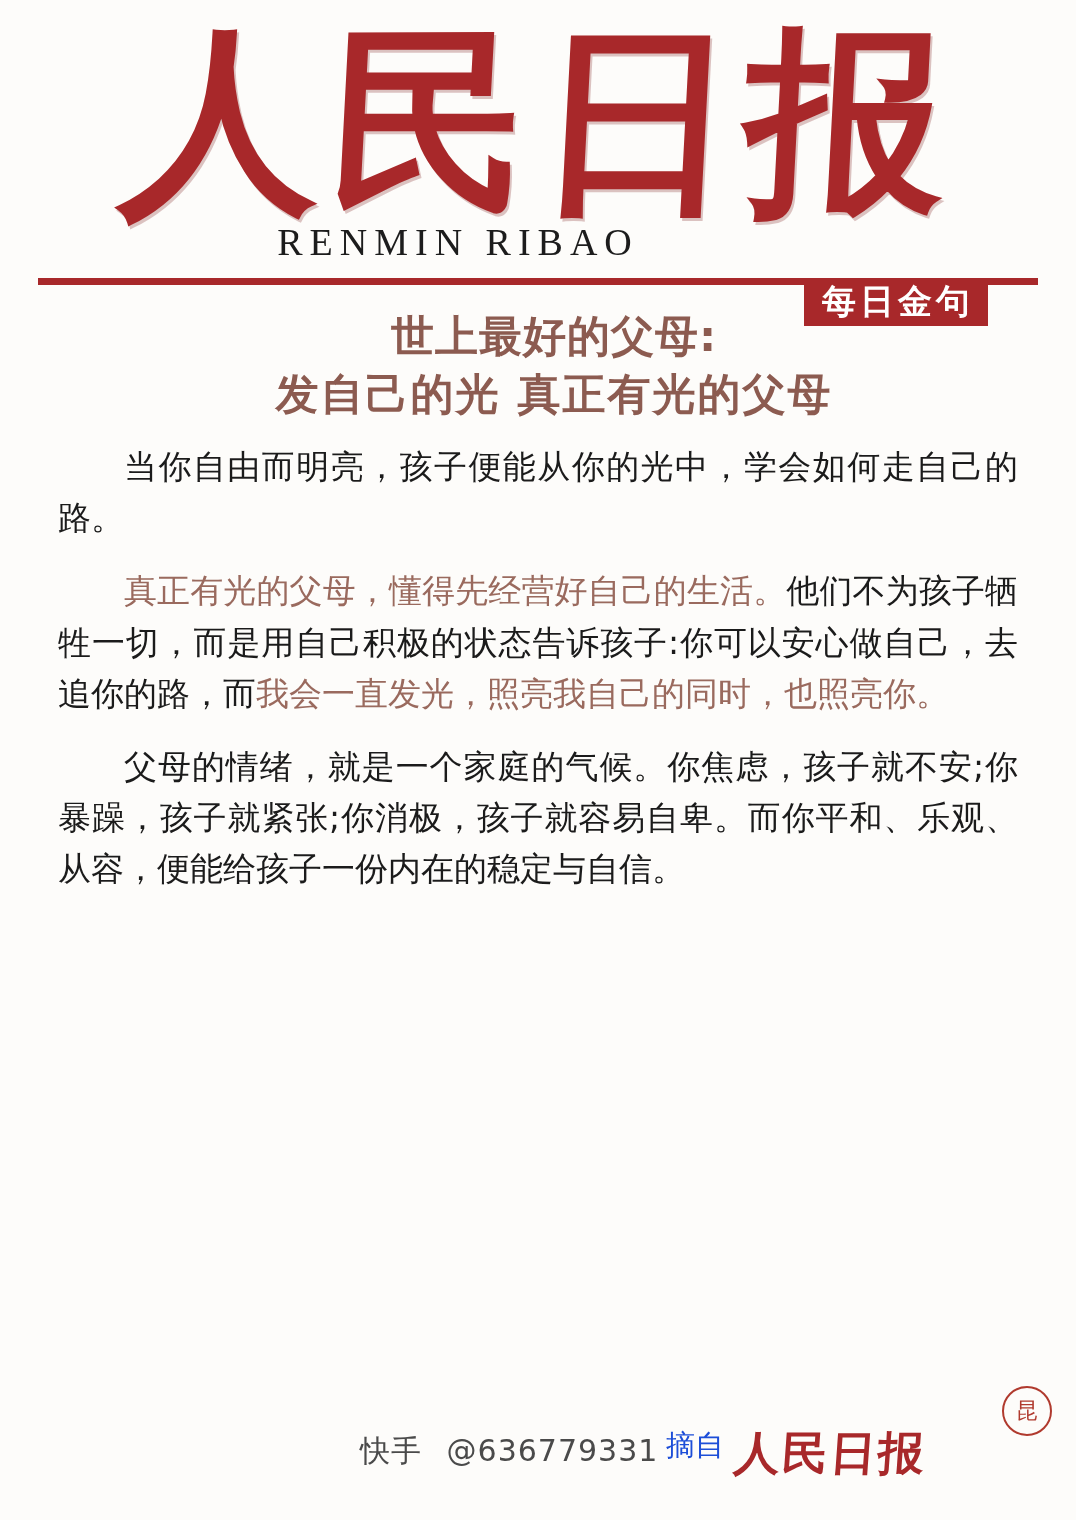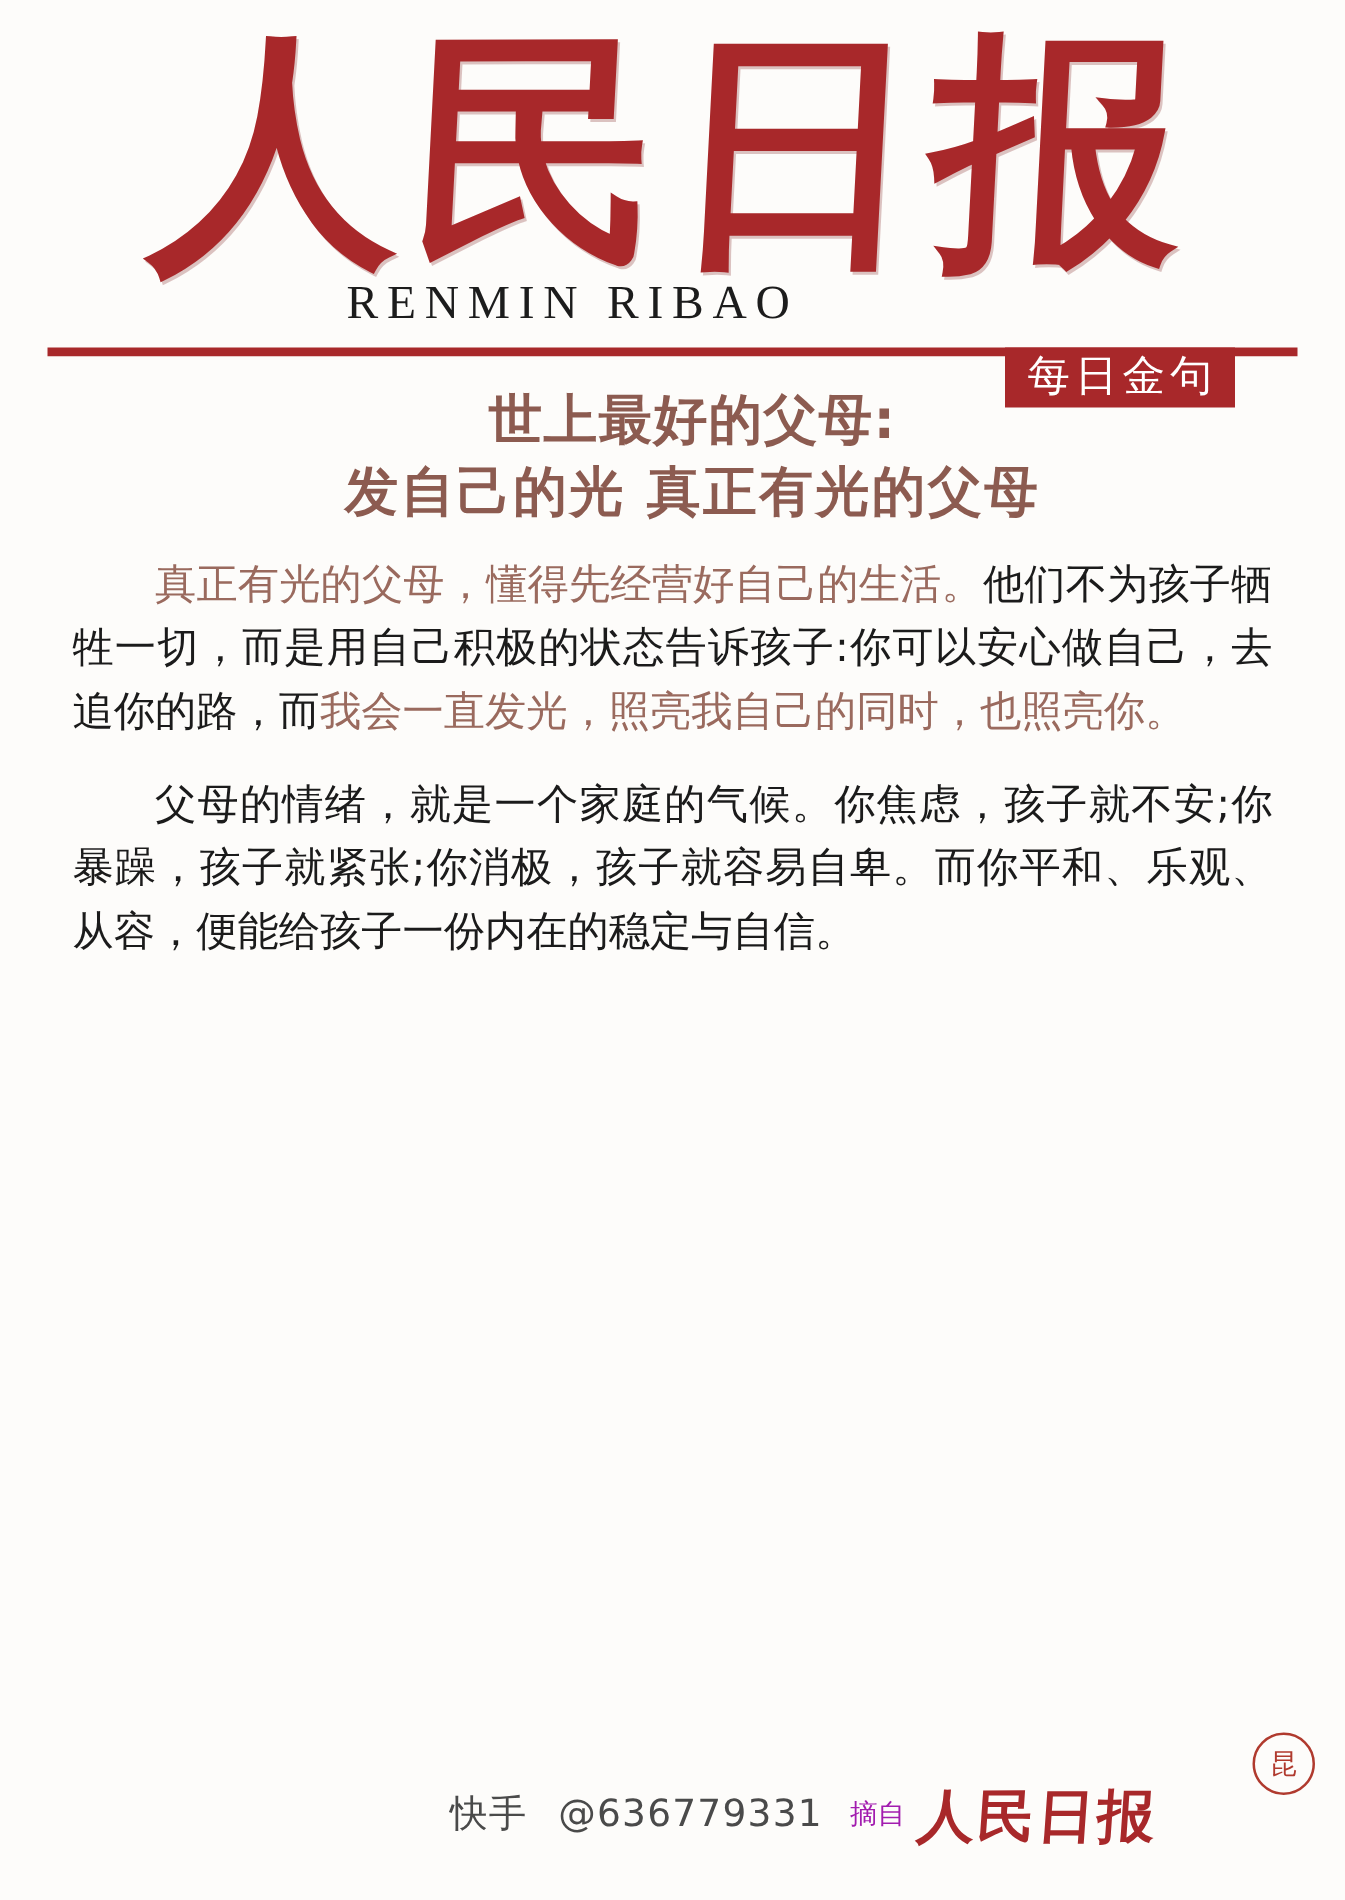--- a/index.html
+++ b/index.html
@@ -46,21 +46,21 @@
     margin-top: 4px;
     margin-left: -160px;
   }
   .daily-badge {
     position: absolute;
     right: 88px;
     top: 278px;
     background: #a8282a;
     color: #ffffff;
     font-family: "DejaVu Serif", "Liberation Serif", serif;
-    font-weight: 400;
+    font-weight: 700;
     font-size: 34px;
     letter-spacing: 4px;
     padding: 6px 14px 8px 18px;
     line-height: 1;
   }
   .rule {
     margin: 14px 38px 0 38px;
     height: 7px;
     background: #a8282a;
   }
@@ -114,22 +114,22 @@
   .ks-credit .handle { margin-left: 14px; }
   .source {
     position: absolute;
     right: 150px;
     bottom: 18px;
     display: flex;
     align-items: flex-end;
     gap: 10px;
   }
   .source-label {
-    font-size: 22px;
-    color: #a21caf;
+    font-size: 29px;
+    color: #1d4ed8;
     padding-bottom: 10px;
     font-family: "DejaVu Sans", "Liberation Sans", sans-serif;
   }
   .source-logo {
     font-family: "DejaVu Serif", "Liberation Serif", serif;
     font-weight: 700;
     font-size: 46px;
     color: #a8282a;
     letter-spacing: 2px;
     transform: skewX(-4deg);
@@ -174,20 +174,21 @@
     <div class="daily-badge">每日金句</div>
   </div>
   <div class="rule"></div>
 
   <div class="headline">
     <div>世上最好的父母:</div>
     <div class="headline-l2">发自己的光  真正有光的父母</div>
   </div>
 
   <div class="article" id="article">
+      <div class="para"><span>当你自由而明亮，孩子便能从你的光中，学会如何走自己的路。</span></div>
       <div class="para"><span class="hl">真正有光的父母，懂得先经营好自己的生活。</span><span>他们不为孩子牺牲一切，而是用自己积极的状态告诉孩子:你可以安心做自己，去追你的路，而</span><span class="hl">我会一直发光，照亮我自己的同时，也照亮你。</span></div>
       <div class="para"><span>父母的情绪，就是一个家庭的气候。你焦虑，孩子就不安;你暴躁，孩子就紧张;你消极，孩子就容易自卑。而你平和、乐观、从容，便能给孩子一份内在的稳定与自信。</span></div>
     </div>
 
   <div class="footer">
     <div class="ks-credit">
       <span>快手</span>
       <span class="handle">@636779331</span>
     </div>
     <div class="source">

